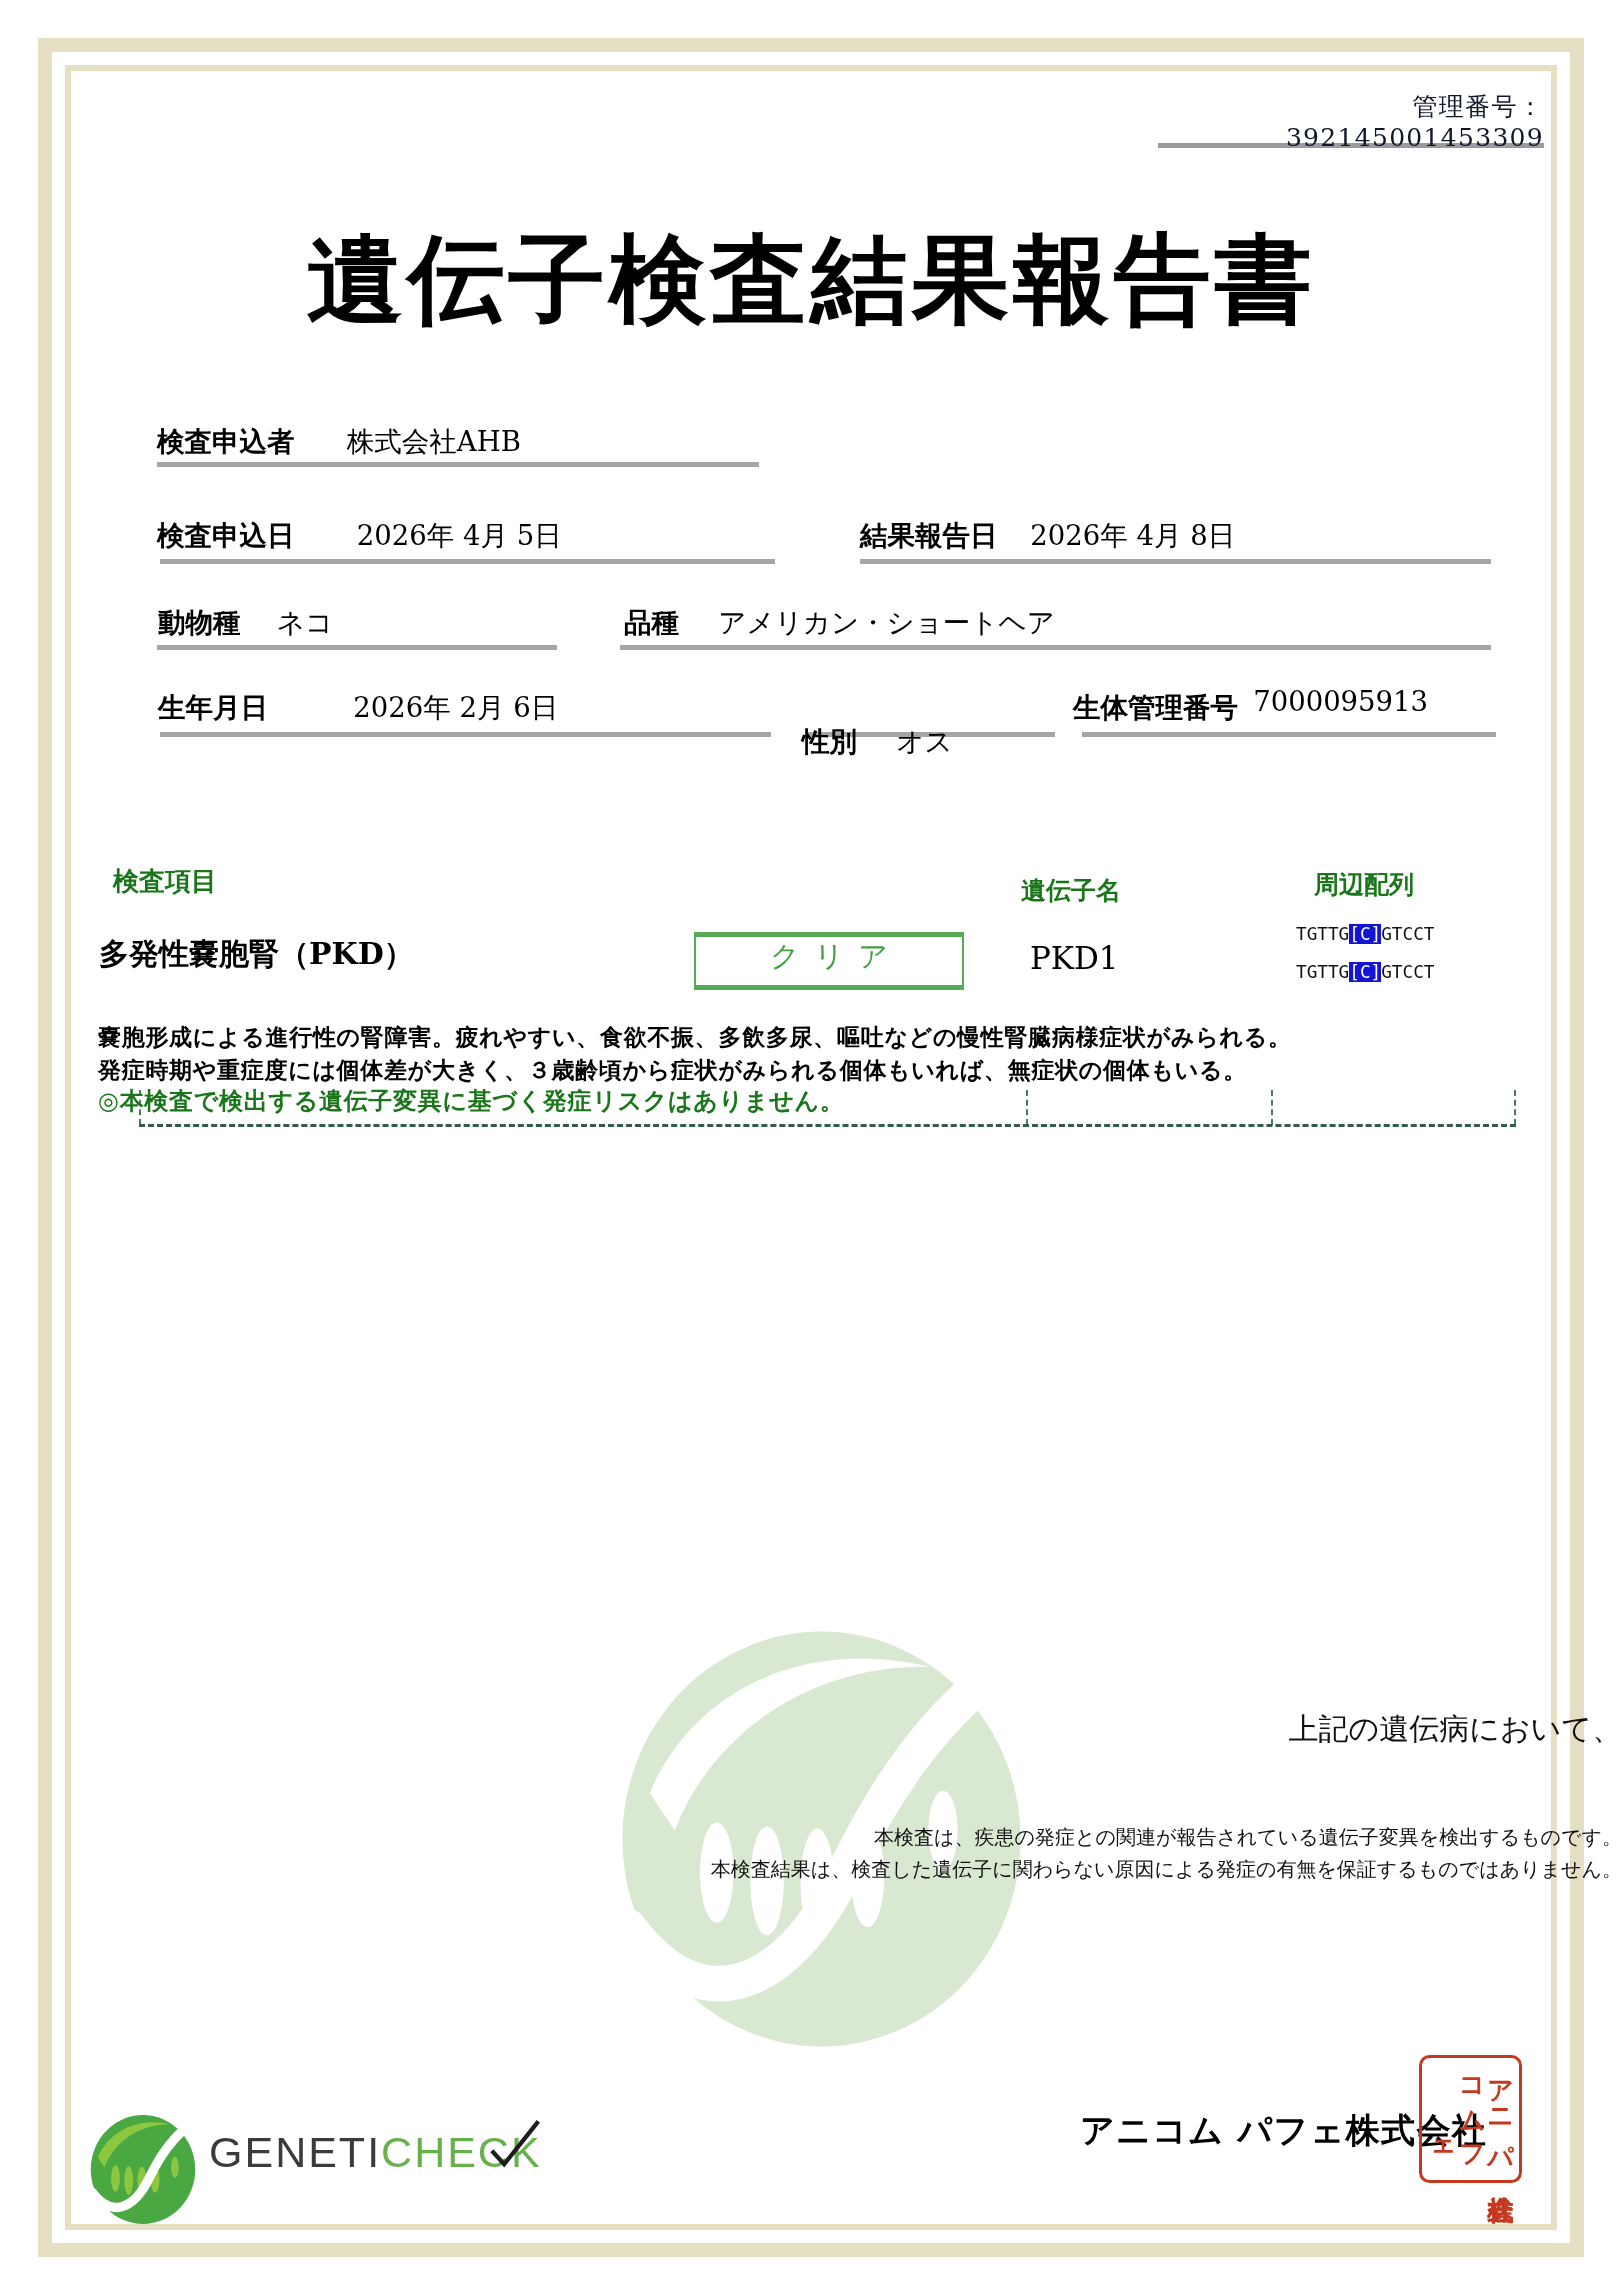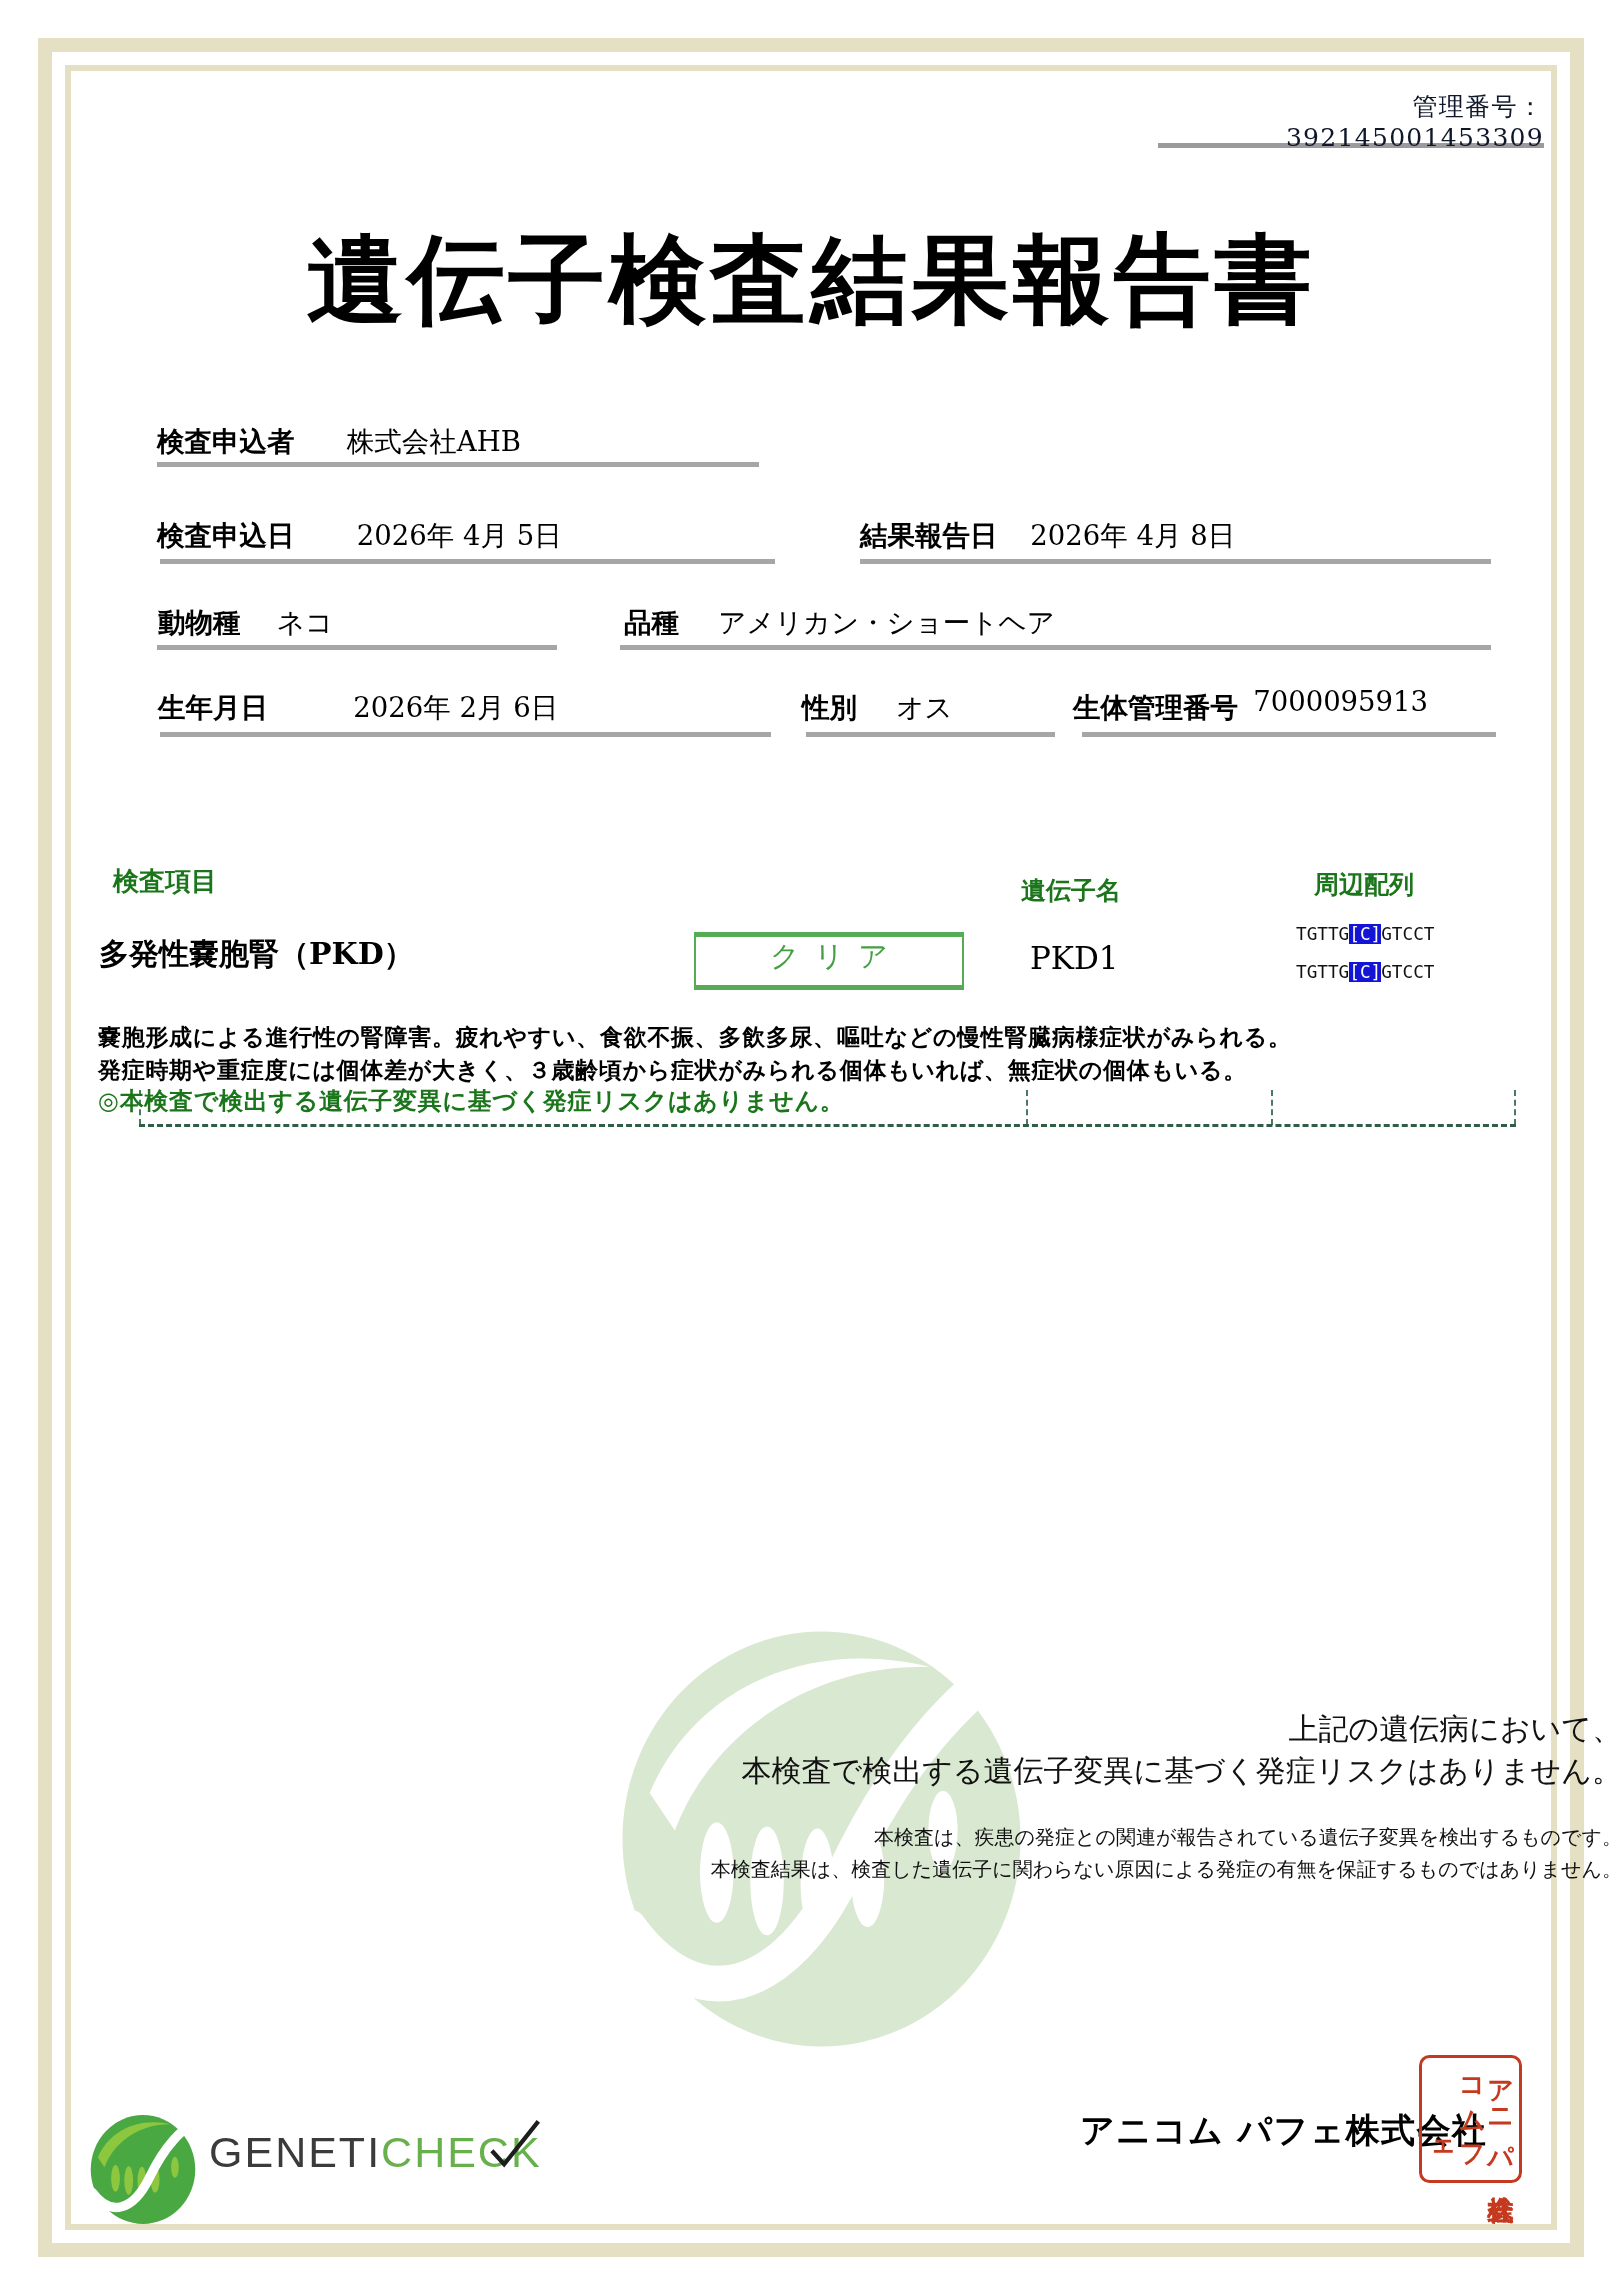--- a/index.html
+++ b/index.html
@@ -122,21 +122,21 @@
     <span class="flabel">品種</span>
     <span class="fvalue" style="margin-left:36px;">アメリカン・ショートヘア</span>
   </div>
   <div class="uline" style="left:620px;top:645px;width:871px;"></div>
 
   <div class="abs fg" style="left:158px;top:690px;">
     <span class="flabel">生年月日</span>
     <span class="fvalue" style="margin-left:82px;">2026年 2月 6日</span>
   </div>
   <div class="uline" style="left:160px;top:732px;width:611px;"></div>
-  <div class="abs fg" style="left:802px;top:690px;text-align:right;">
+  <div class="abs fg" style="left:802px;top:724px;text-align:right;">
     <span class="flabel">性別</span>
     <span class="fvalue" style="margin-left:36px;">オス</span>
   </div>
   <div class="uline" style="left:806px;top:732px;width:249px;"></div>
   <div class="abs fg" style="left:1073px;top:690px;">
     <span class="flabel">生体管理番号</span>
     <span class="fvalue" style="margin-left:11.8px;position:relative;top:-6.5px;">7000095913</span>
   </div>
   <div class="uline" style="left:1082px;top:732px;width:414px;"></div>
 
@@ -163,21 +163,20 @@
   <div class="abs desc fg" style="left:98px;top:1055px;">発症時期や重症度には個体差が大きく、３歳齢頃から症状がみられる個体もいれば、無症状の個体もいる。</div>
   <div class="abs desc green fg" style="left:98px;top:1085px;">◎本検査で検出する遺伝子変異に基づく発症リスクはありません。</div>
 
   <div class="dash-v" style="left:139px;top:1090px;"></div>
   <div class="dash-v" style="left:1026px;top:1090px;"></div>
   <div class="dash-v" style="left:1271px;top:1090px;"></div>
   <div class="dash-v" style="left:1514px;top:1090px;"></div>
   <div class="dash-h" style="left:139px;top:1124px;width:1377px;"></div>
 
   <div class="abs summary big fg" style="top:1709px;">上記の遺伝病において、</div>
-  <div class="abs summary big fg" style="top:1751px;">本検査で検出する遺伝子変異に基づく発症リスクはありません。</div>
   <div class="abs summary small fg" style="top:1824px;">本検査は、疾患の発症との関連が報告されている遺伝子変異を検出するものです。</div>
   <div class="abs summary small fg" style="top:1856px;">本検査結果は、検査した遺伝子に関わらない原因による発症の有無を保証するものではありません。</div>
 
   <svg class="abs logo-mark fg" viewBox="0 0 200 200" style="--mark-main:#4aa843;--mark-light:#8dc63f;--mark-stroke:#ffffff;">
     <use href="#genmark"></use>
   </svg>
   <div class="abs logo-text fg">
     <span class="t1">GENETI</span><span class="t2">CHECK</span>
   </div>
   <svg class="abs logo-check fg" viewBox="0 0 90 90">

